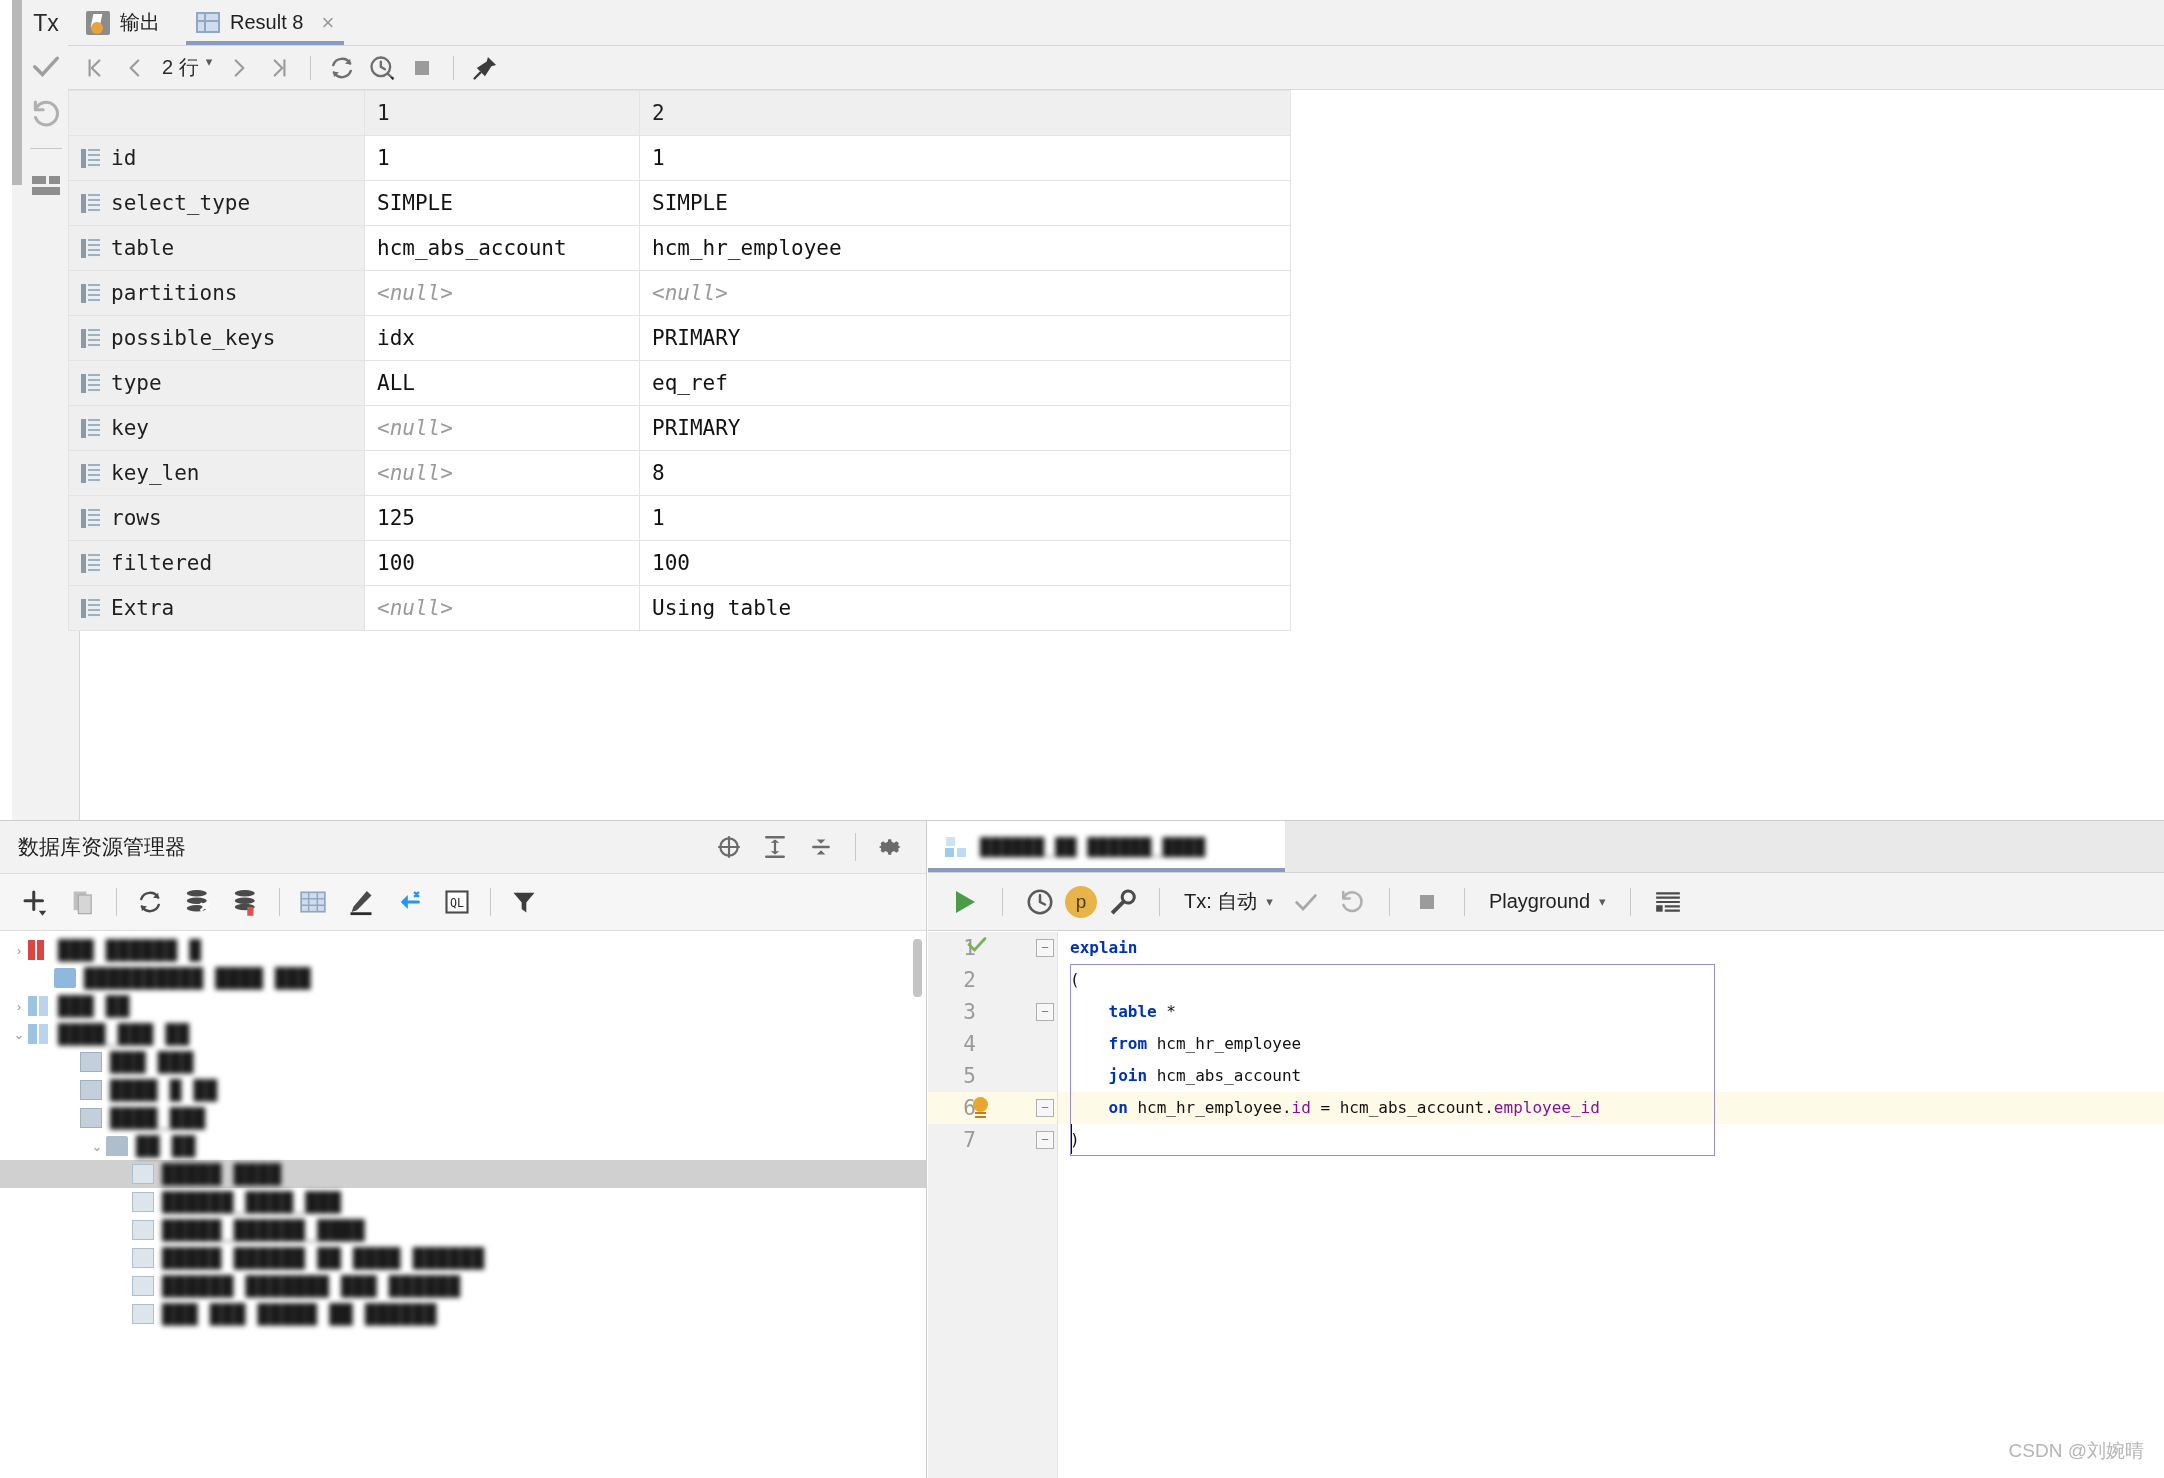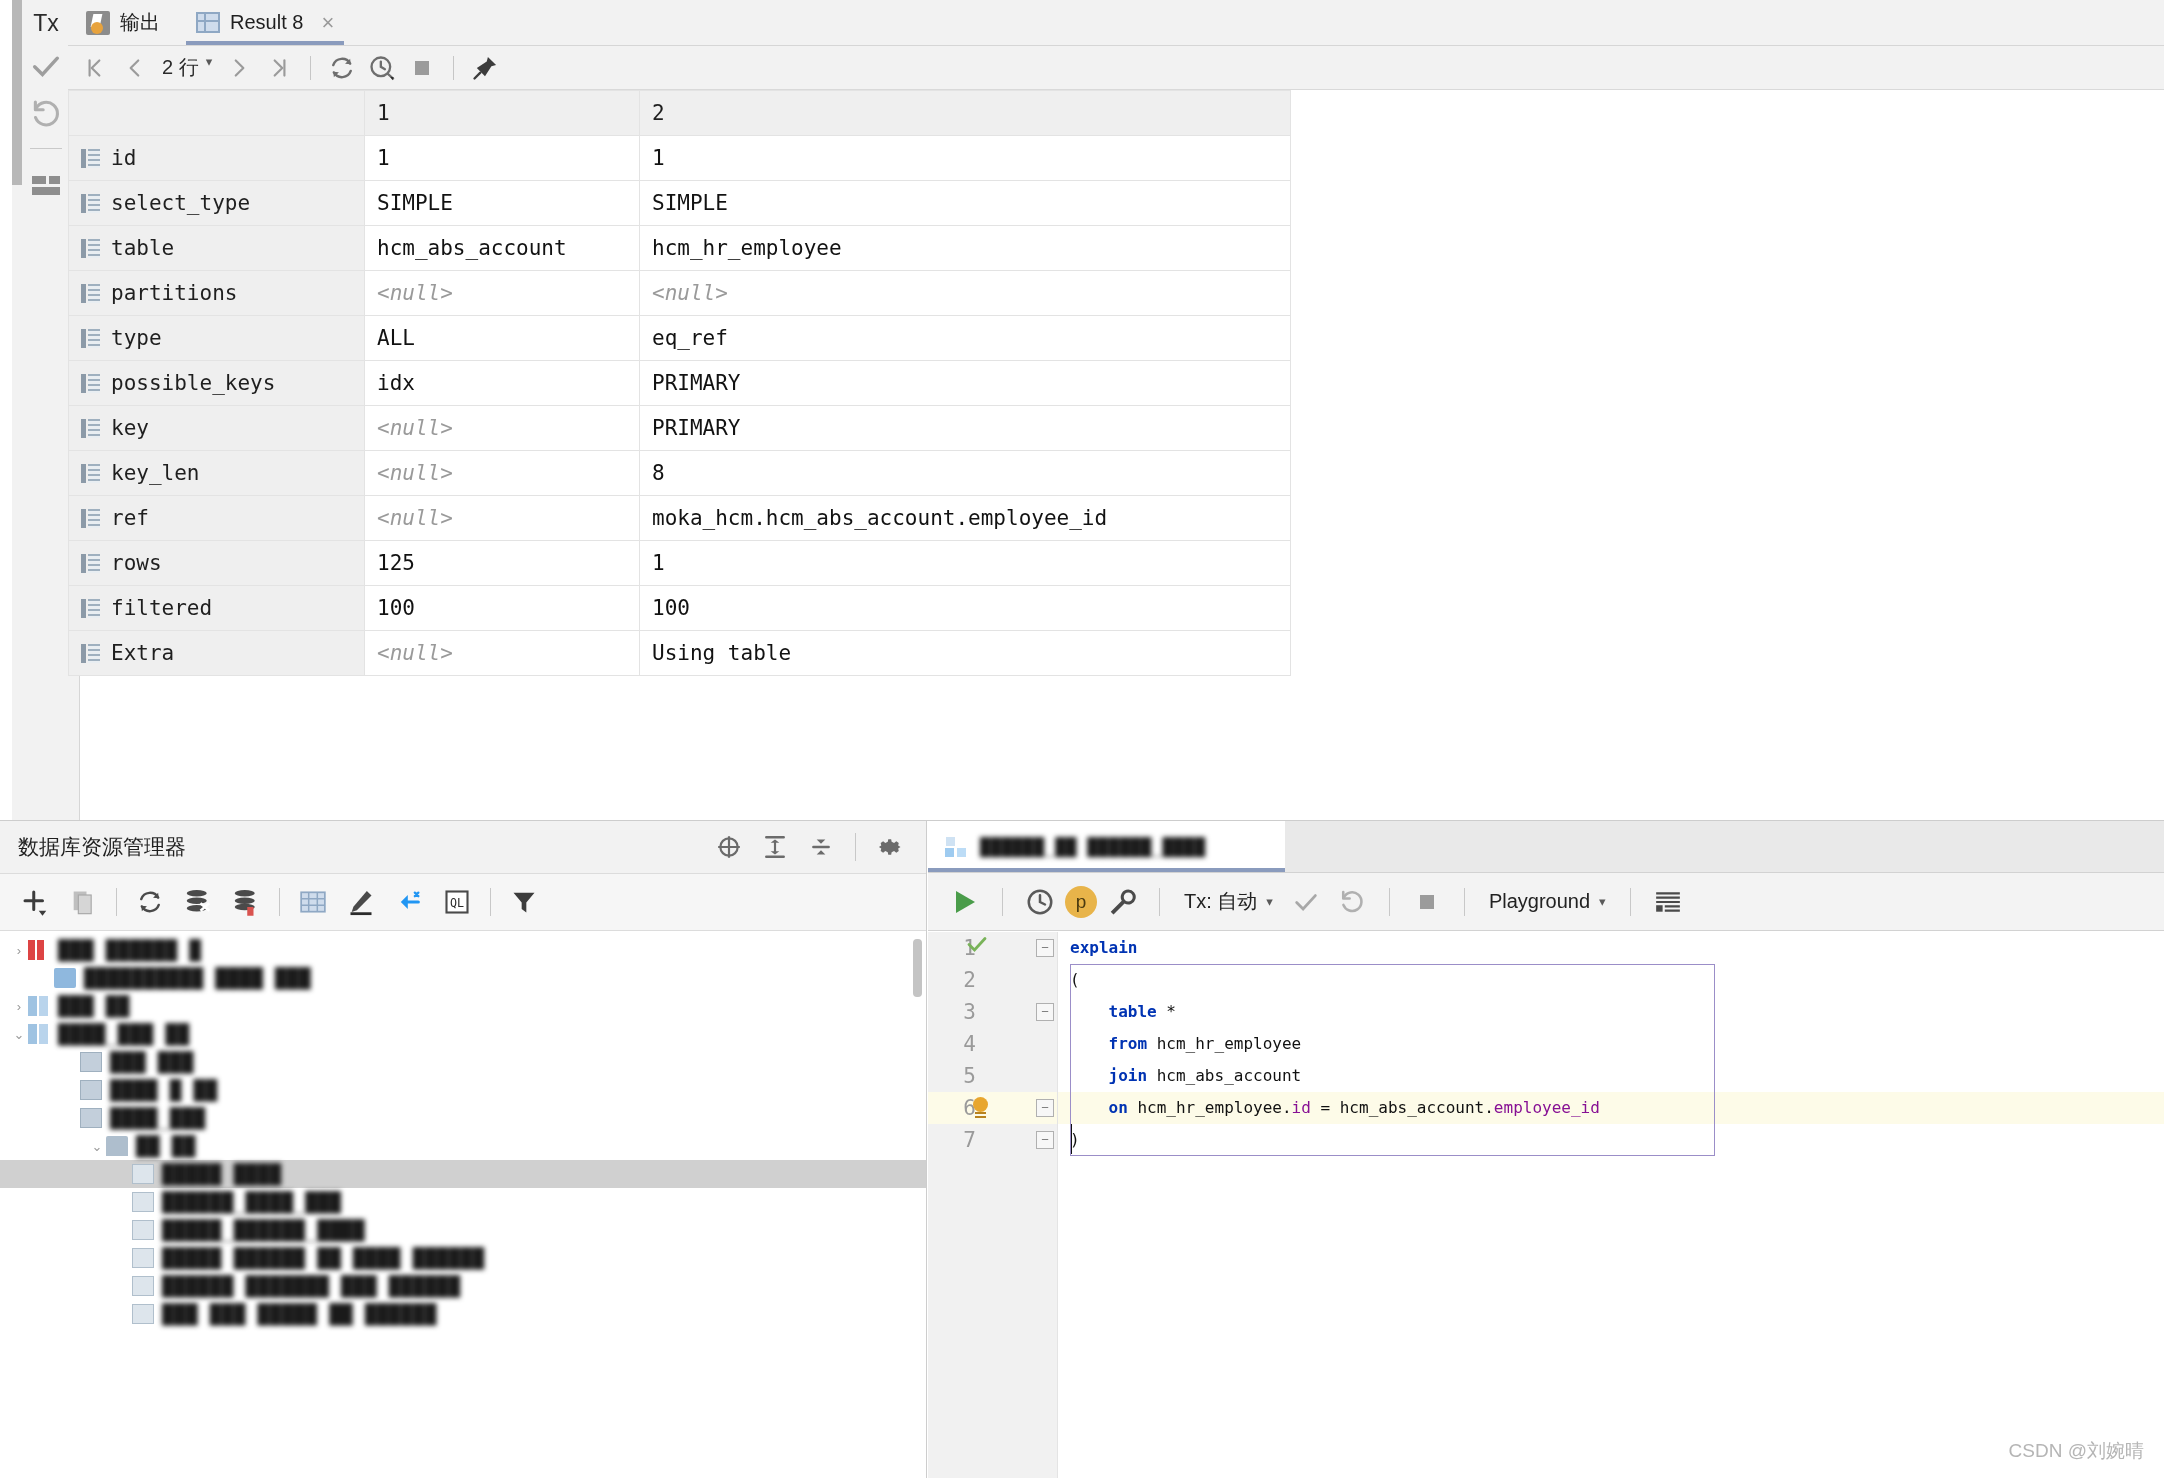--- a/index.html
+++ b/index.html
@@ -410,65 +410,55 @@
               <span>partitions</span>
             </div>
           </th>
           <td class="val"><span class="nullv">&lt;null&gt;</span></td>
           <td class="val"><span class="nullv">&lt;null&gt;</span></td>
         </tr>
         <tr>
           <th>
             <div class="hdr-inner">
               <span class="ico-col"></span>
+              <span>possible_keys</span>
+            </div>
+          </th>
+          <td class="val"><span>idx</span></td>
+          <td class="val"><span>PRIMARY</span></td>
+        </tr>
+        <tr>
+          <th>
+            <div class="hdr-inner">
+              <span class="ico-col"></span>
               <span>type</span>
             </div>
           </th>
           <td class="val"><span>ALL</span></td>
           <td class="val"><span>eq_ref</span></td>
         </tr>
         <tr>
           <th>
             <div class="hdr-inner">
               <span class="ico-col"></span>
-              <span>possible_keys</span>
-            </div>
-          </th>
-          <td class="val"><span>idx</span></td>
-          <td class="val"><span>PRIMARY</span></td>
-        </tr>
-        <tr>
-          <th>
-            <div class="hdr-inner">
-              <span class="ico-col"></span>
               <span>key</span>
             </div>
           </th>
           <td class="val"><span class="nullv">&lt;null&gt;</span></td>
           <td class="val"><span>PRIMARY</span></td>
         </tr>
         <tr>
           <th>
             <div class="hdr-inner">
               <span class="ico-col"></span>
               <span>key_len</span>
             </div>
           </th>
           <td class="val"><span class="nullv">&lt;null&gt;</span></td>
           <td class="val"><span>8</span></td>
-        </tr>
-        <tr>
-          <th>
-            <div class="hdr-inner">
-              <span class="ico-col"></span>
-              <span>ref</span>
-            </div>
-          </th>
-          <td class="val"><span class="nullv">&lt;null&gt;</span></td>
-          <td class="val"><span>moka_hcm.hcm_abs_account.employee_id</span></td>
         </tr>
         <tr>
           <th>
             <div class="hdr-inner">
               <span class="ico-col"></span>
               <span>rows</span>
             </div>
           </th>
           <td class="val"><span>125</span></td>
           <td class="val"><span>1</span></td>

